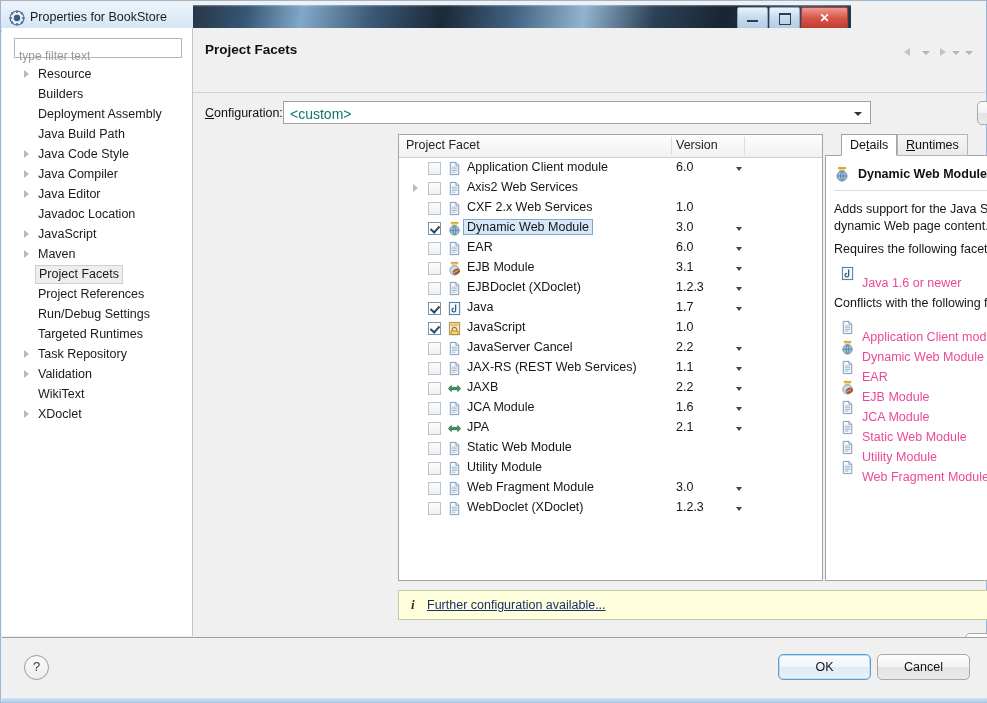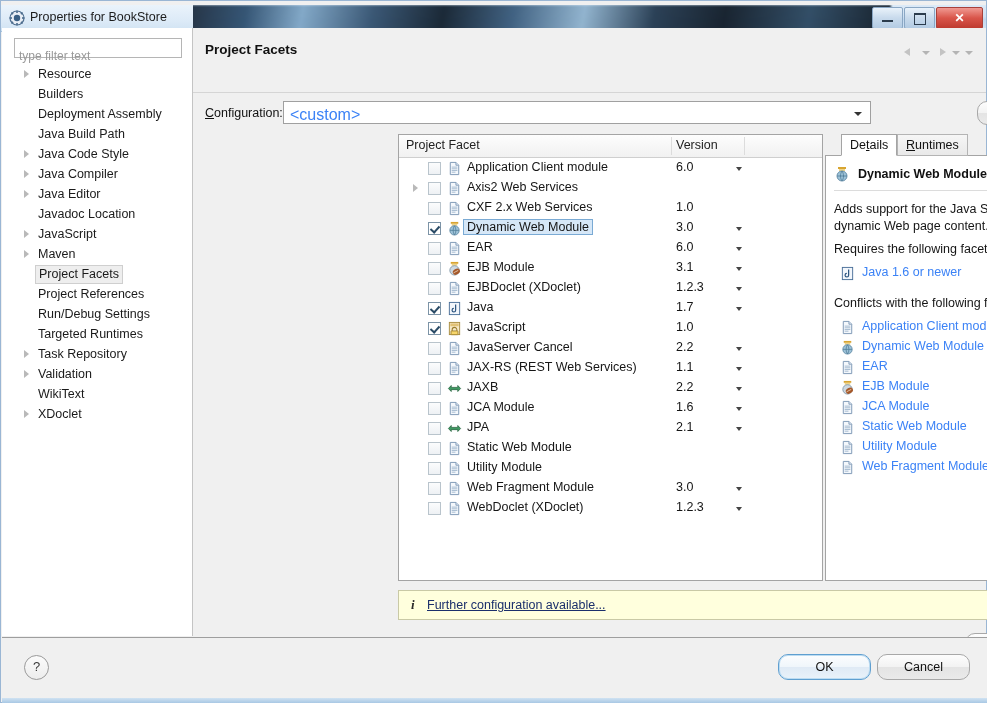--- a/index.html
+++ b/index.html
@@ -1,21 +1,21 @@
 <!DOCTYPE html>
 <html><head>
 <meta charset="utf-8">
 <style>
   html,body{margin:0;padding:0;background:#fff;}
   body{width:987px;height:703px;overflow:hidden;font-family:"Liberation Sans",sans-serif;font-size:12px;color:#000;}
 
   .window{position:absolute;left:0;top:0;width:987px;height:703px;background:#f0f0f0;border:1px solid #9ab6d4;box-sizing:border-box;}
 
   
-  .titlebar{position:absolute;left:0;top:4px;width:985px;height:27px;
+  .titlebar{position:absolute;left:0;top:4px;width:850px;height:27px;
     background:linear-gradient(to bottom,#dceaf7 0%,#cfe1f3 45%,#c2d8ee 55%,#d6e6f6 100%);
     border-bottom:1px solid #a8c4df;box-sizing:border-box;overflow:hidden;}
   .title-blur{position:absolute;left:190px;top:0;width:700px;height:27px;
      background:linear-gradient(100deg,#1d2c3e 0%,#2e4f6f 8%,#7fa6c6 16%,#33516f 26%,#12202e 36%,#3a5c7d 46%,#8fb2cd 56%,#23394f 66%,#101b27 76%,#2b4760 88%,#0d1721 100%);
      filter:blur(1.2px);opacity:.95;}
   .title-left{position:absolute;left:0;top:0;width:192px;height:27px;
     background:linear-gradient(to bottom,#eaf3fb,#dceaf7 60%,#cfe2f2);}
   .title-icon{position:absolute;left:8px;top:5px;width:16px;height:16px;}
   .title-text{position:absolute;left:29px;top:5px;font-size:12.5px;color:#1c1c1c;white-space:nowrap;}
 
@@ -57,25 +57,25 @@
   .navicons .ar.r::before{border-right:none;border-left:6px solid #8e8e8e;left:7px;}
   .navicons .dd{width:11px;height:14px;position:relative;}
   .navicons .dd::before{content:"";position:absolute;left:2px;top:6px;width:0;height:0;
      border-top:4px solid #6d6d6d;border-left:4px solid transparent;border-right:4px solid transparent;}
 
   
   .cfg-label{position:absolute;left:12px;top:78px;font-size:12.5px;color:#111;}
   .cfg-label u{text-decoration:underline;}
   .combo{position:absolute;left:90px;top:73px;width:588px;height:23px;background:#fff;
      border:1px solid #a0a0a0;box-sizing:border-box;}
-  .combo .val{position:absolute;left:6px;top:4px;font-size:16px;color:#3b82f6;}
+  .combo .val{position:absolute;left:6px;top:4px;font-size:14px;color:#0f766e;}
   .combo .caret{position:absolute;right:8px;top:10px;width:0;height:0;
      border-top:4px solid #333;border-left:4px solid transparent;border-right:4px solid transparent;}
   .btn{background:linear-gradient(to bottom,#fdfdfd,#f3f3f3 48%,#e4e4e4 50%,#eaeaea);
-     border:1px solid #a8a8a8;border-radius:10px;font-size:12.5px;color:#111;text-align:center;box-sizing:border-box;cursor:default;}
+     border:1px solid #a8a8a8;border-radius:5px;font-size:12.5px;color:#111;text-align:center;box-sizing:border-box;cursor:default;}
   .saveas{position:absolute;left:784px;top:73px;width:93px;height:24px;line-height:22px;}
 
   
   .facet-table{position:absolute;left:205px;top:106px;width:425px;height:447px;background:#fff;
      border:1px solid #a4a4a4;box-sizing:border-box;}
   .fthead{position:relative;height:22px;background:linear-gradient(to bottom,#fdfdfd,#f1f1f1);
      border-bottom:1px solid #cfcfcf;}
   .fthead .col{position:absolute;top:3px;font-size:12.5px;color:#222;}
   .fthead .c1{left:7px;}
   .fthead .c2{left:277px;}
@@ -106,21 +106,21 @@
   .tab u{text-decoration:underline;}
   .detbox{position:absolute;left:0;top:21px;width:345px;height:426px;background:#fff;
      border:1px solid #a4a4a4;box-sizing:border-box;}
   .dhead{position:absolute;left:8px;top:8px;right:8px;height:24px;}
   .dhead .ic{position:absolute;left:0;top:2px;width:16px;height:16px;}
   .dhead .tx{position:absolute;left:24px;top:3px;font-size:12.5px;font-weight:bold;color:#111;}
   .dhr{position:absolute;left:8px;top:34px;width:329px;height:1px;background:#dcdcdc;}
   .dpara{position:absolute;left:8px;right:8px;font-size:12.5px;color:#151515;line-height:17px;}
   .dlistitem{position:absolute;left:14px;height:20px;}
   .dlistitem .ic{position:absolute;left:0;top:2px;width:15px;height:15px;}
-  .dlistitem .tx{position:absolute;left:22px;top:1px;font-size:12.5px;color:#3b82f6;white-space:nowrap;}
+  .dlistitem .tx{position:absolute;left:22px;top:12px;font-size:12.5px;color:#ec4899;white-space:nowrap;}
 
   
   .infobar{position:absolute;left:205px;top:562px;width:772px;height:30px;background:#ffffdd;
      border:1px solid #c9c9a6;box-sizing:border-box;}
   .infobar .ii{position:absolute;left:12px;top:6px;font-size:13px;font-style:italic;color:#2a2a2a;font-family:"Liberation Serif",serif;font-weight:bold;}
   .infobar .lk{position:absolute;left:28px;top:7px;font-size:12.5px;color:#1b2f6b;text-decoration:underline;cursor:pointer;}
 
   .revert{position:absolute;left:772px;top:605px;width:100px;height:25px;line-height:23px;}
 
   

